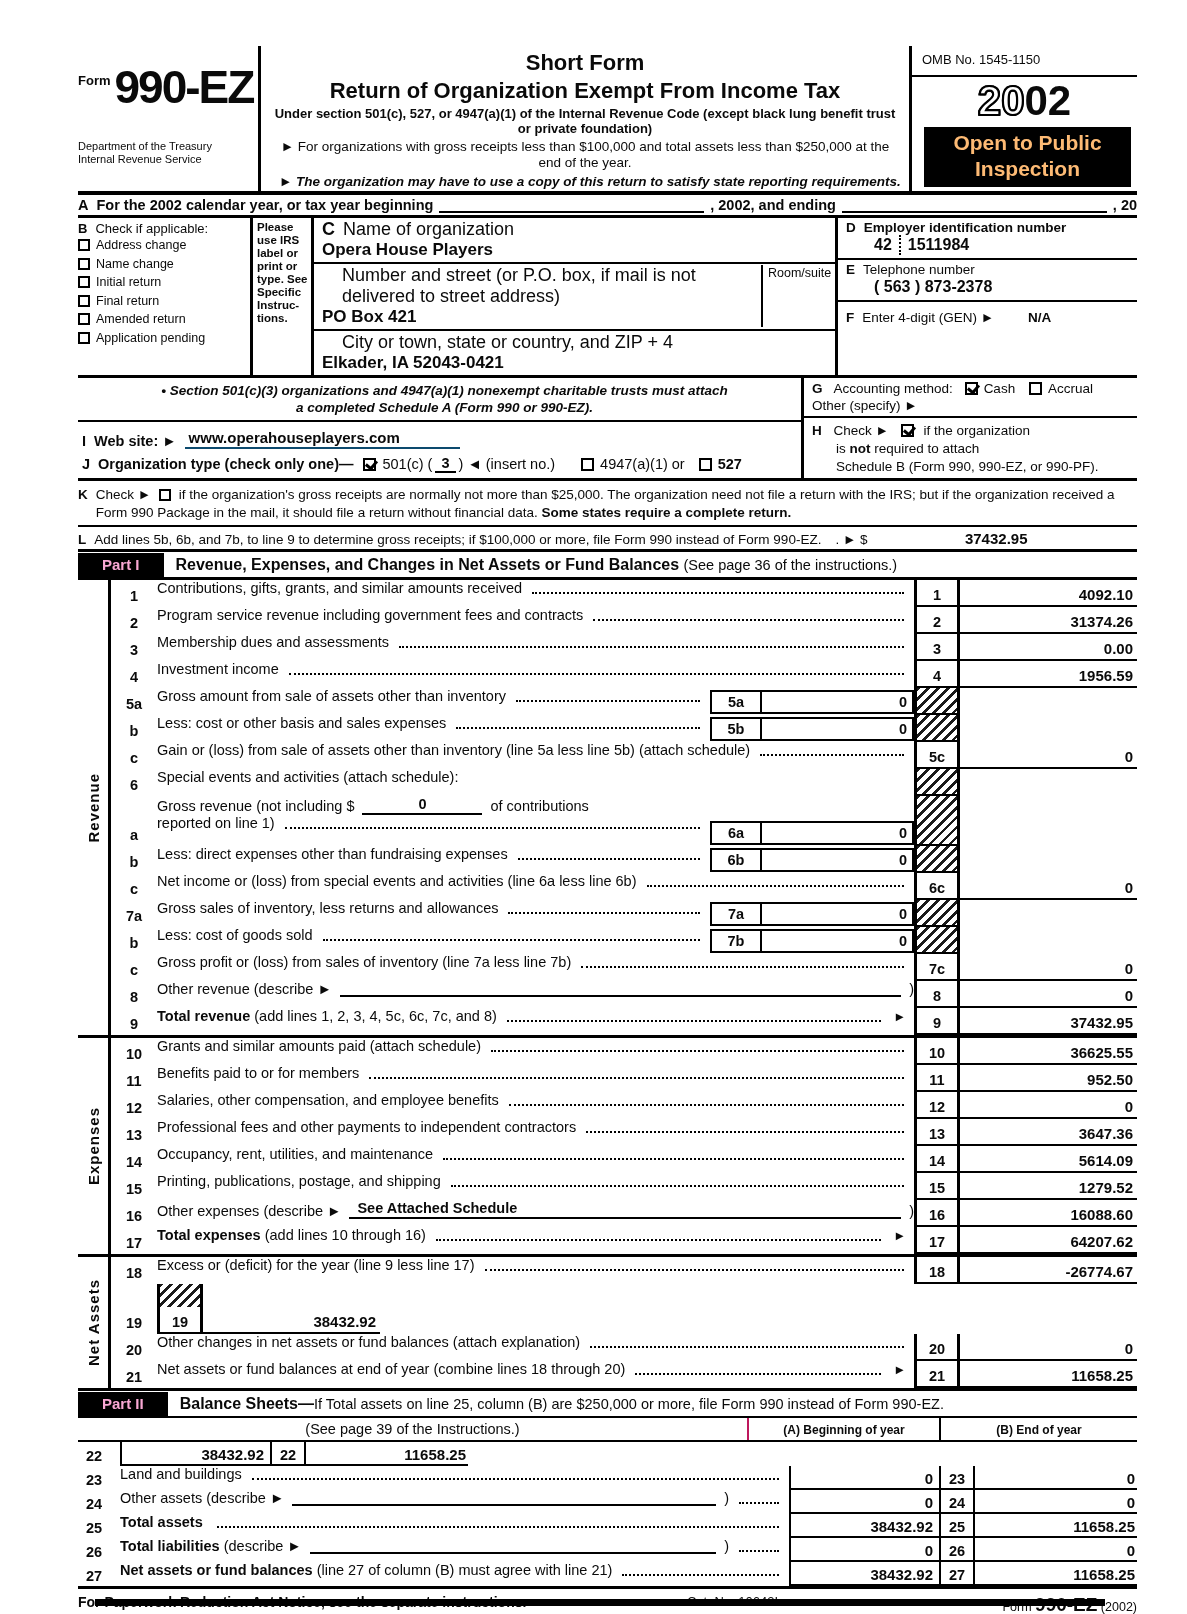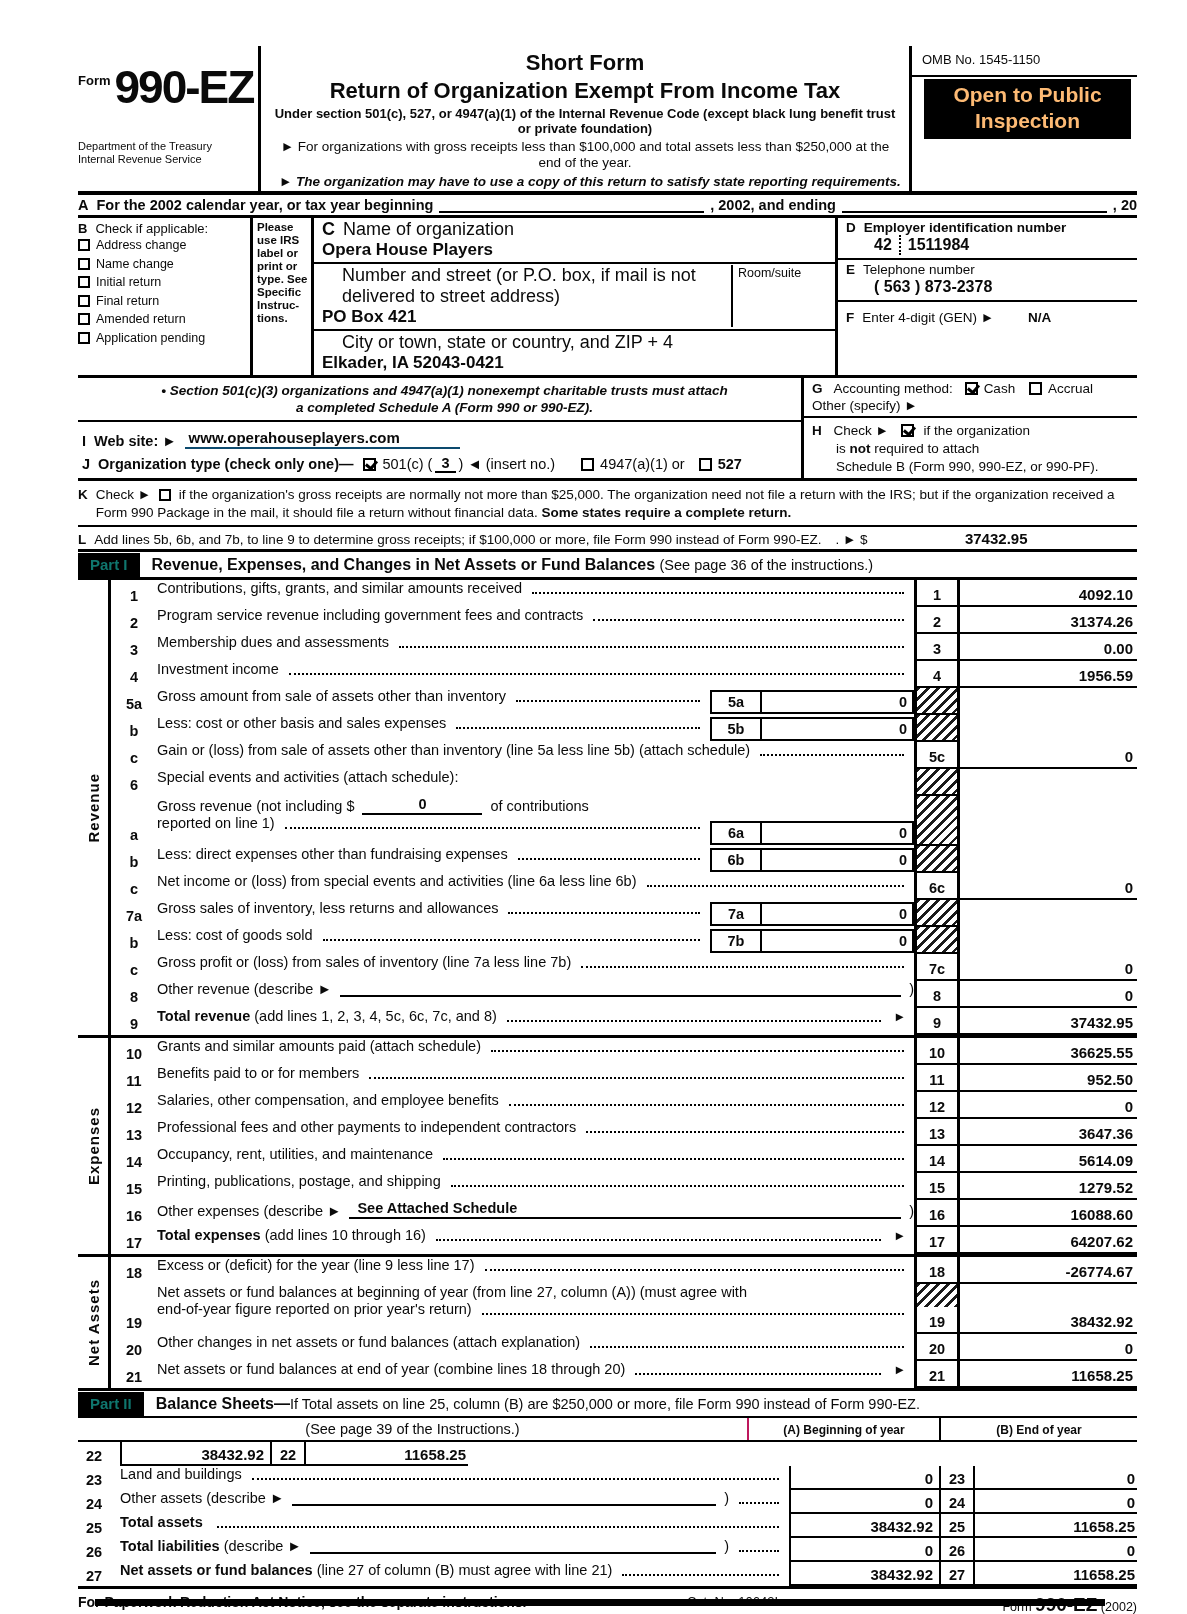--- a/index.html
+++ b/index.html
@@ -37,21 +37,21 @@
   .colB .bt { font-size:13px; }
   .cbrow { display:flex; align-items:center; height:18.5px; }
   .colIRS { width:64px; border-left:3px solid #000; border-right:3px solid #000; font-size:11.5px; font-weight:bold; line-height:13px; padding:3px 2px 0 4px; }
   .colC { flex:1; display:flex; flex-direction:column; }
   .csec { border-bottom:2px solid #000; padding:1px 0 2px 8px; }
   .csec:last-child { border-bottom:none; }
   .clabel { font-size:18px; }
   .cval { font-size:17px; font-weight:bold; line-height:20px; }
   .street-row { display:flex;gap:20px; }
   .street-main { flex:1; }
-  .room { width:104px; border-left:2px solid #000; font-size:12.5px; padding:1px 0 0 5px; margin-left:6px; }
+  .room { width:74px; border-left:2px solid #000; font-size:12.5px; padding:1px 0 0 5px; margin-left:6px; }
   .colD { width:302px; border-left:3px solid #000; display:flex; flex-direction:column; font-size:13.5px; }
   .dsec { border-bottom:2px solid #000; padding:2px 0 3px 8px; }
   .dsec:last-child { border-bottom:none; padding-top:8px; }
   .dval { font-size:16px; font-weight:bold; padding-left:28px; line-height:20px; display:flex; align-items:center; }
   .einsep { border-left:2px dotted #000; align-self:stretch; margin:0 7px; }
   
   .gh { display:flex; border-bottom:3px solid #000; }
   .gh-left { flex:1; padding-top:4px; }
   .bullet { font-size:13.5px; font-style:italic; font-weight:bold; text-align:center; line-height:17px; padding:0 30px 4px 40px; border-bottom:2px solid #000; }
   .irow { display:flex; align-items:flex-end; padding:7px 20px 0 4px; }
@@ -64,21 +64,21 @@
   .cb { width:13px; height:13px; border:2px solid #000; display:inline-block; background:#fff; position:relative; flex:none; margin-right:6px; vertical-align:-2px; }
   .cb.sm { width:12px; height:12px; }
   .cb.checked::before { content:""; position:absolute; left:1px; top:0px; width:8px; height:5px; border-left:3px solid #000; border-bottom:3px solid #000; transform:rotate(-50deg); }
   .ins-no { font-weight:bold; border-bottom:2px solid #000; padding:0 6px; margin:0 3px; }
   
   .krow { display:flex; font-size:13.5px; line-height:17.5px; padding:5px 0 4px; border-bottom:2px solid #000; }
   .lrow { display:flex; align-items:flex-end; font-size:13.5px; padding:3px 0 2px; border-bottom:3px solid #000; }
   .lval { width:160px; text-align:right; font-weight:bold; font-size:15px; }
   
   .phdr { display:flex; align-items:stretch; border-bottom:3px solid #000; margin-top:1px; }
-  .ptab { background:#000; color:#0f766e; font-weight:bold; font-size:15px; padding:3px 12px 4px; margin-right:12px; }
+  .ptab { background:#000; color:#f9a8d4; font-weight:bold; font-size:15px; padding:3px 24px 4px; margin-right:12px; }
   .ptitle { font-size:16px; font-weight:bold; padding-top:3px; }
   .pnote { font-weight:normal; font-size:14.5px; }
   
   .p1group { display:flex; border-bottom:3px solid #000; }
   .sidebar { width:30px; display:flex; align-items:center; justify-content:center; }
   .vlab { writing-mode:vertical-rl; transform:rotate(180deg); font-weight:bold; font-size:15px; letter-spacing:1px; }
   .p1rows { flex:1; border-left:3px solid #000; display:flex; flex-direction:column; }
   .p1row { display:flex; align-items:stretch; min-height:27px; }
   .ncell { width:46px; font-weight:bold; text-align:center; display:flex; align-items:flex-end; justify-content:center; padding-bottom:3px; }
   .mid { flex:1; display:flex; flex-direction:column; padding-bottom:3px; min-width:0; }
@@ -130,20 +130,23 @@
     </div>
     <div class="hdr-mid">
       <div class="short-form">Short Form</div>
       <div class="main-title">Return of Organization Exempt From Income Tax</div>
       <div class="sub1">Under section 501(c), 527, or 4947(a)(1) of the Internal Revenue Code (except black lung benefit trust or private foundation)</div>
       <div class="sub2">► For organizations with gross receipts less than $100,000 and total assets less than $250,000 at the end of the year.</div>
       <div class="sub3">► The organization may have to use a copy of this return to satisfy state reporting requirements.</div>
     </div>
     <div class="hdr-right">
       <div class="omb">OMB No. 1545-1150</div>
+      <div class="year">
+        <span class="y-out">20</span><span>02</span>
+      </div>
       <div class="open-box">
         <div>Open to Public</div>
         <div>Inspection</div>
       </div>
     </div>
   </div>
 
   <div class="rowA">
     <span class="letter">A</span>
     <span>For the 2002 calendar year, or tax year beginning</span>
@@ -594,29 +597,20 @@
               <div class="lline">
                 <span>Excess or (deficit) for the year (line 9 less line 17)</span>
                 <span class="leader"></span>
               </div>
             </div>
             <div class="rnum">18</div>
             <div class="ramt">-26774.67</div>
           </div>
           <div class="p1row two" style="min-height: 50px;">
             <div class="ncell">19</div>
-            <div class="mid">
-              <div class="lline">
-                <span>Net assets or fund balances at beginning of year (from line 27, column (A)) (must agree with</span>
-              </div>
-              <div class="lline">
-                <span>end-of-year figure reported on prior year's return)</span>
-                <span class="leader"></span>
-              </div>
-            </div>
             <div class="rcol">
               <div class="rtop">
                 <div class="rnum hatch noline"></div>
                 <div class="ramt noline"></div>
               </div>
               <div class="rbot">
                 <div class="rnum">19</div>
                 <div class="ramt">38432.92</div>
               </div>
             </div>

